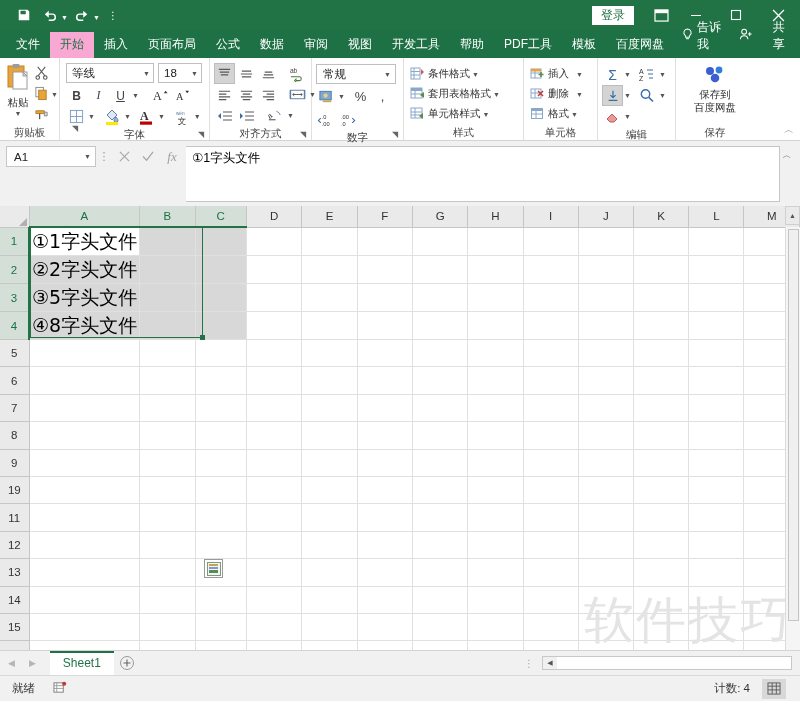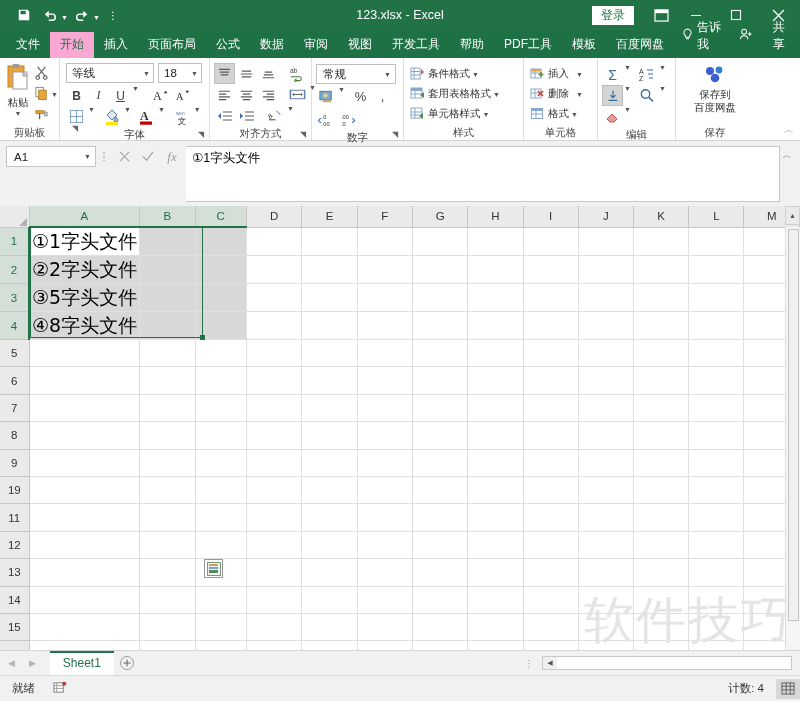--- a/index.html
+++ b/index.html
@@ -80,21 +80,21 @@
     display: flex; flex-direction: column; align-items: center;
     width: 46px; padding-top: 2px; font-size: 10.5px; color: #333;
   }
   .bigbtn .lbl { margin-top: 1px; }
   .minicol { display: flex; flex-direction: column; gap: 1px; padding-top: 2px; }
   .minibtn {
     display: flex; align-items: center; gap: 2px; height: 20px;
     padding: 0 2px; font-size: 10.5px; color: #333;
   }
   .caret { font-size: 7px; color: #555; }
-  .row { display: flex; align-items: flex-start; gap: 1px; }
+  .row { display: flex; align-items: center; gap: 1px; }
   .iconbtn {
     width: 21px; height: 21px; display: flex; align-items: center;
     justify-content: center; color: #444;
   }
   .iconbtn.sel { background: #d4d4d4; border: 1px solid #bdbdbd; }
   .fontbox {
     border: 1px solid #bfbfbf; height: 20px; display: flex; align-items: center;
     padding: 0 3px 0 5px; font-size: 11.5px; background: #fff; color:#222;
   }
   .fontbox .nm { flex: 1; }
@@ -216,21 +216,21 @@
   }
   .hs-left { width: 14px; text-align: center; color: #555; font-size: 7px; }
   .hs-thumb { flex:1; height:12px; background:#ffffff; }
 
   
   .statusbar {
     height: 26px; background: #f1f1f1; display: flex; align-items: center;
     border-top: 1px solid #d9d9d9; font-size: 11.5px; color: #333;
   }
   .st-left { display: flex; align-items: center; gap: 18px; padding-left: 12px; }
-  .st-right { margin-left: auto; display: flex; align-items: center; gap: 12px; }
+  .st-right { margin-left: auto; display: flex; align-items: center; gap: 12px; padding-right: 14px; }
   .viewbtn {
     width: 24px; height: 20px; display: flex; align-items: center; justify-content: center;
     background: #d8d8d8; color: #555;
   }
 </style>
 </head>
 <body>
 
 <div id="app">
 
@@ -251,21 +251,20 @@
       <div class="qat-btn">
         <svg width="15" height="14" viewBox="0 0 16 16">
             <path fill="none" stroke="#fff" stroke-width="1.7" d="M13 7H6a3.5 3.5 0 0 0 0 7h4"></path>
             <path fill="#fff" d="M10 3l4.5 4L10 11z"></path>
           </svg>
       </div>
       <span class="qat-caret">▼</span>
       <span class="qat-more">⋮</span>
     </div>
 
-    <div class="title-text">123.xlsx  -  Excel</div>
 
     <div class="title-right">
       <div class="signin">登录</div>
       <div class="ribbon-opts">
         <svg width="15" height="13" viewBox="0 0 16 14">
             <rect x="1" y="1" width="14" height="12" fill="none" stroke="#fff" stroke-width="1.3"></rect>
             <rect x="1" y="1" width="14" height="3.5" fill="#fff"></rect>
           </svg>
       </div>
       <div class="wbtn">

